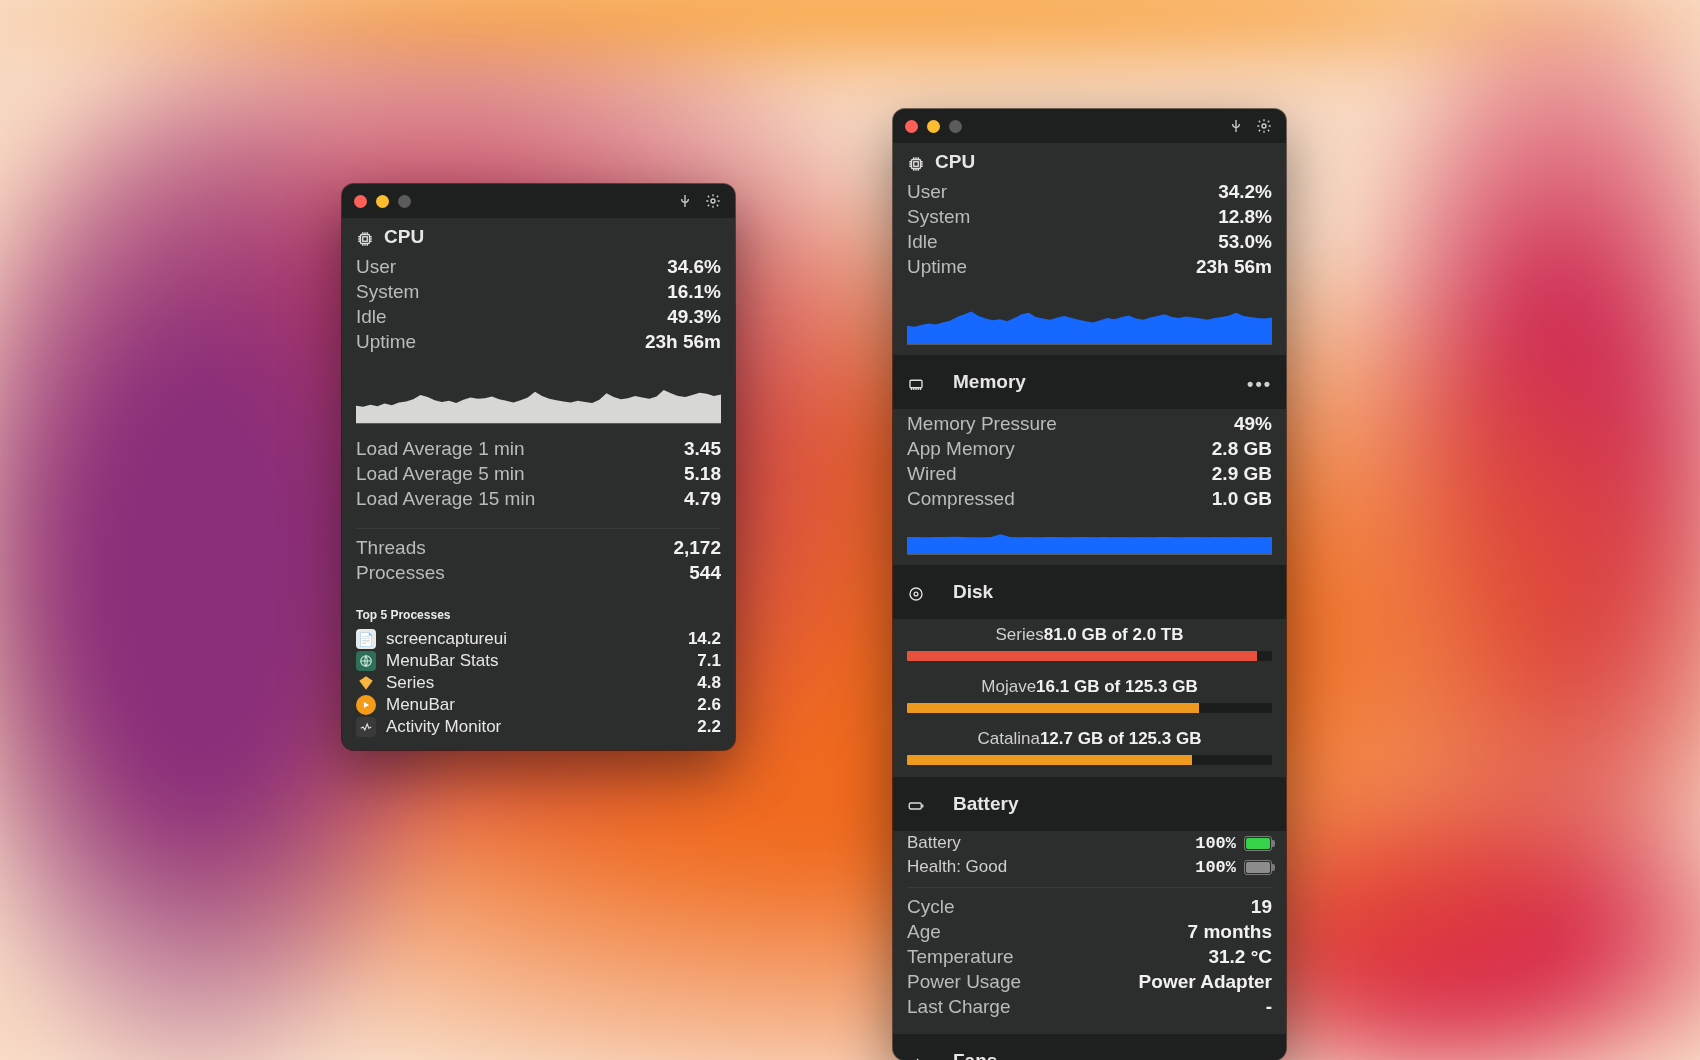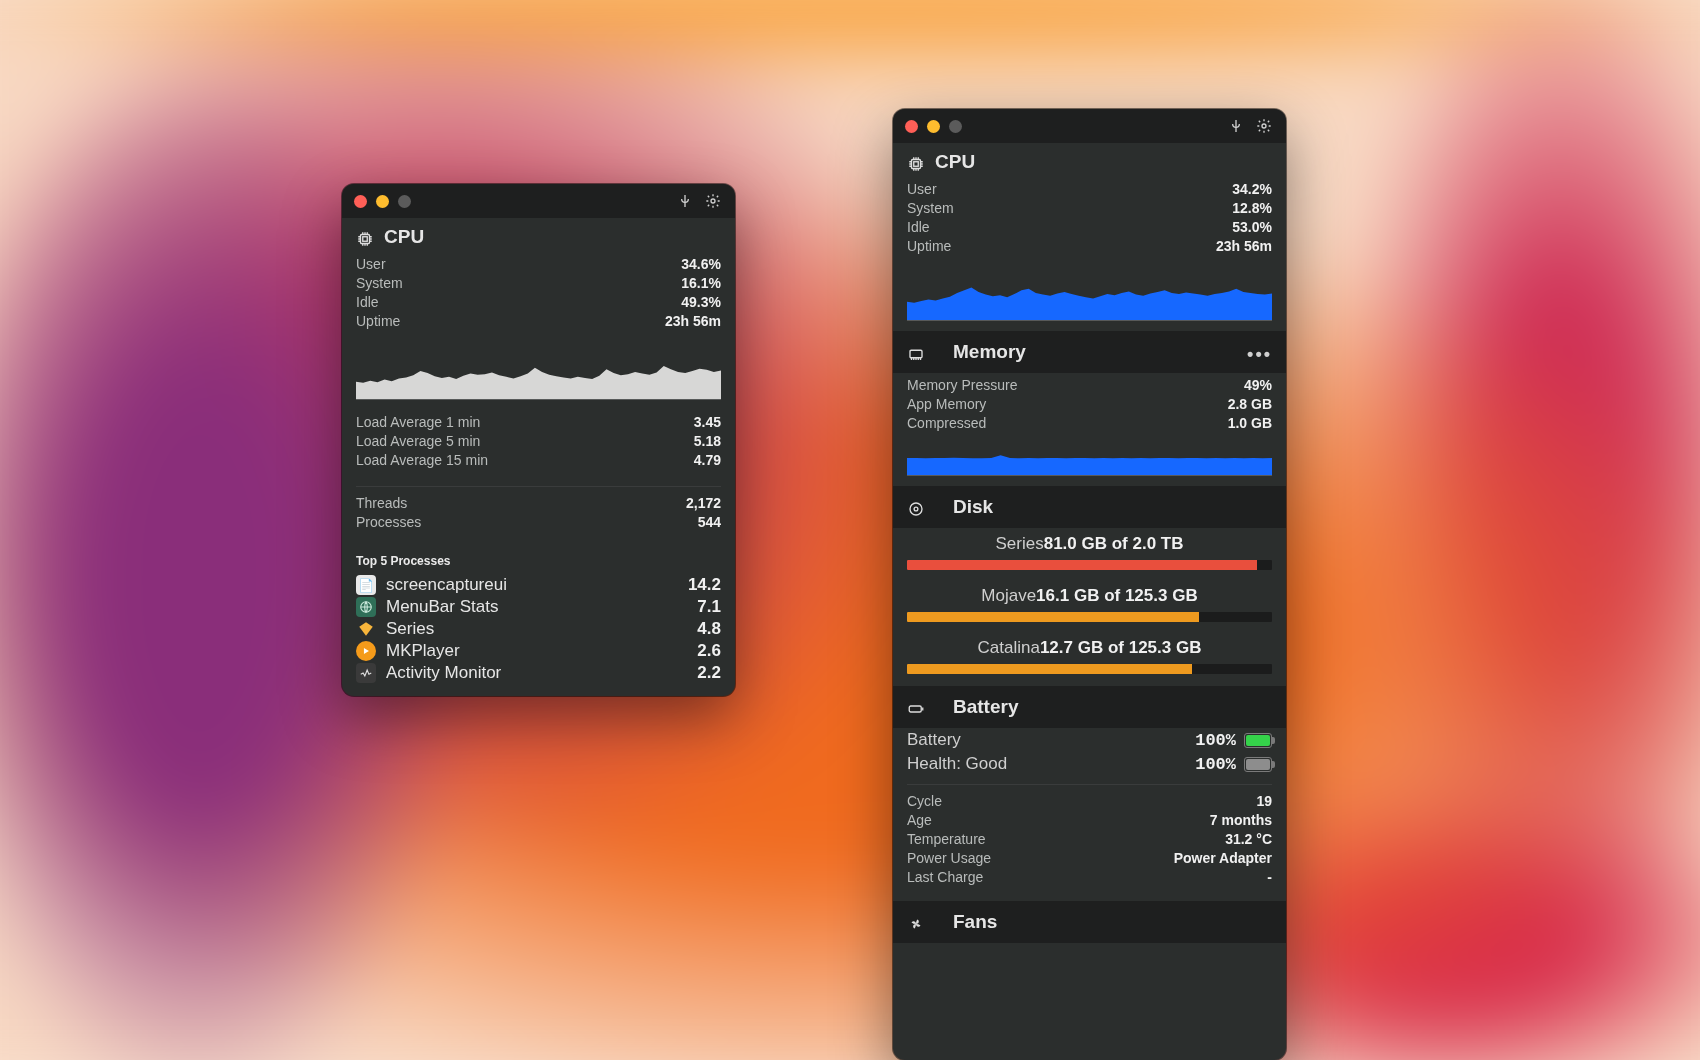--- a/index.html
+++ b/index.html
@@ -64,39 +64,39 @@
   .sec-header {
     display: flex;
     align-items: flex-end;
     gap: 10px;
     padding: 8px 14px 4px 14px;
     font-weight: 700;
     font-size: 19px;
   }
   .sec-header.sub {
     background: #1e1f1f;
-    padding: 10px 14px;
+    padding: 16px 14px;
     margin-top: 2px;
     gap: 28px;
   }
   .sec-header .filler { flex:1; }
   .more-dots { color:#cfcfcf; font-size:18px; letter-spacing:2px; line-height:1; }
 
   .sec-icon { width:18px; height:18px; display:flex; align-items:center; justify-content:center; color:#ddd; }
   .sec-icon svg { width:18px; height:18px; }
 
   .stats {
     padding: 4px 14px 10px 14px;
     display: flex;
     flex-direction: column;
     gap: 3px;
   }
   .row {
     display:flex; justify-content:space-between; align-items:flex-end;
-    font-size:14px;
+    font-size:19px;
     color:#cfcfcf;
   }
   .row .label { color:#b9bcbb; font-weight:500; }
   .row .value { color:#f1f1f1; font-weight:700; }
   .inset-divider { height:1px; background:#3a3c3c; margin: 8px 14px; }
 
 
   .heading {
     padding: 14px 14px 6px 14px;
     font-size:12px; font-weight:700; color:#eaeaea;
@@ -276,21 +276,21 @@
       </span>
       <span class="nm">Series</span>
       <span class="pv">4.8</span>
     </div>
     <div class="proc">
       <span class="pic play">
         <svg width="10" height="10" viewBox="0 0 24 24" fill="#fff">
             <polygon points="7,5 19,12 7,19"></polygon>
           </svg>
       </span>
-      <span class="nm">MKPlayer</span>
+      <span class="nm">MenuBar</span>
       <span class="pv">2.6</span>
     </div>
     <div class="proc">
       <span class="pic am">
         <svg width="14" height="14" viewBox="0 0 24 24" fill="none" stroke="#ddd" stroke-width="2">
             <path d="M3 14l4-2 3 5 4-10 3 7 4-2"></path>
           </svg>
       </span>
       <span class="nm">Activity Monitor</span>
       <span class="pv">2.2</span>
@@ -370,20 +370,24 @@
   <div class="stats">
     <div class="row">
         <span class="label">Memory Pressure</span>
         <span class="value">49%</span>
       </div>
     <div class="row">
         <span class="label">App Memory</span>
         <span class="value">2.8 GB</span>
       </div>
     <div class="row">
+        <span class="label">Wired</span>
+        <span class="value">2.9 GB</span>
+      </div>
+    <div class="row">
         <span class="label">Compressed</span>
         <span class="value">1.0 GB</span>
       </div>
   </div>
   <div class="graph" style="height:34px;margin-top:0">
     <svg viewBox="0 0 100 34" preserveAspectRatio="none" id="g-mem">
         <path d="M0,34 L0.00,17.00 L2.56,17.00 L5.13,17.34 L7.69,17.00 L10.26,17.00 L12.82,16.66 L15.38,17.00 L17.95,17.34 L20.51,17.34 L23.08,17.00 L25.64,14.28 L28.21,17.00 L30.77,17.34 L33.33,17.00 L35.90,17.34 L38.46,17.00 L41.03,17.00 L43.59,17.34 L46.15,17.00 L48.72,17.00 L51.28,17.34 L53.85,17.00 L56.41,17.34 L58.97,17.00 L61.54,17.34 L64.10,17.00 L66.67,17.34 L69.23,17.00 L71.79,17.00 L74.36,17.34 L76.92,17.00 L79.49,17.00 L82.05,17.34 L84.62,17.00 L87.18,17.34 L89.74,17.00 L92.31,17.34 L94.87,17.00 L97.44,17.34 L100.00,17.00 L100,34 Z" fill="#1668ff"></path>
       </svg>
   </div>
 

